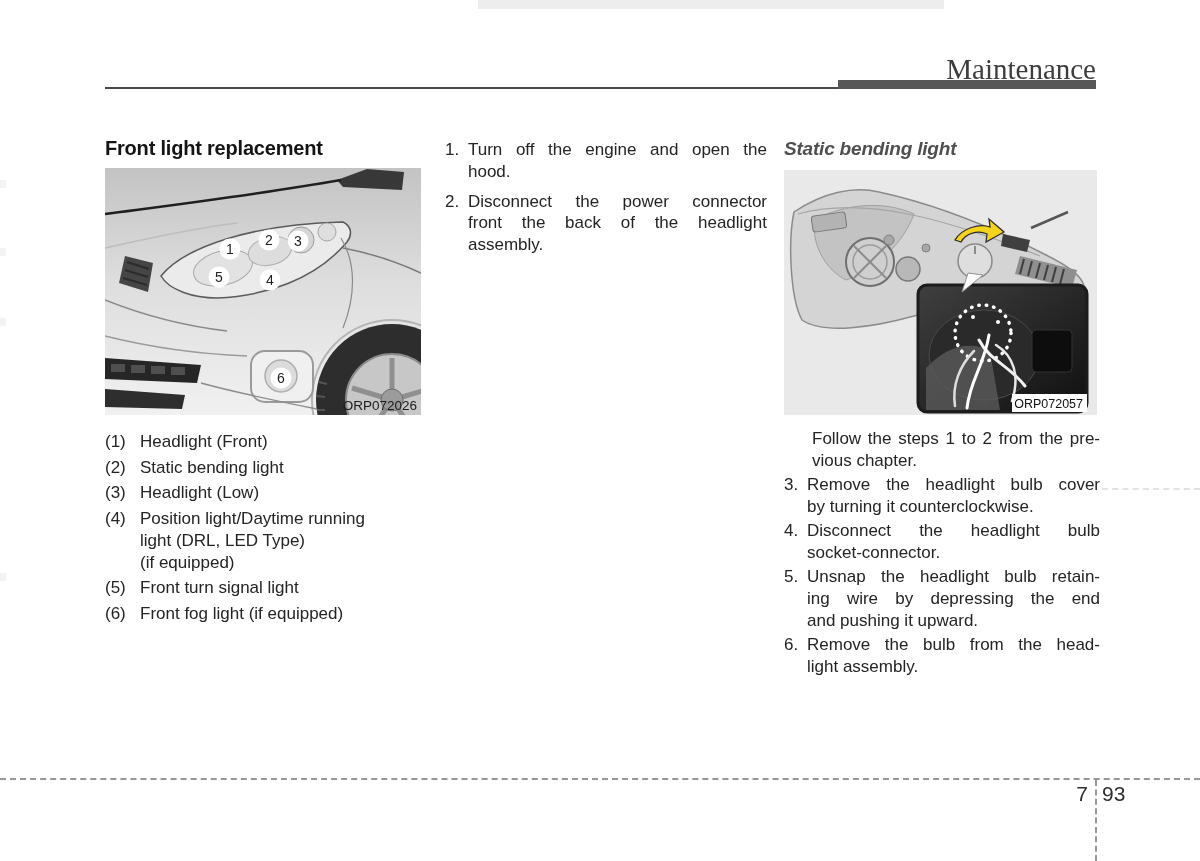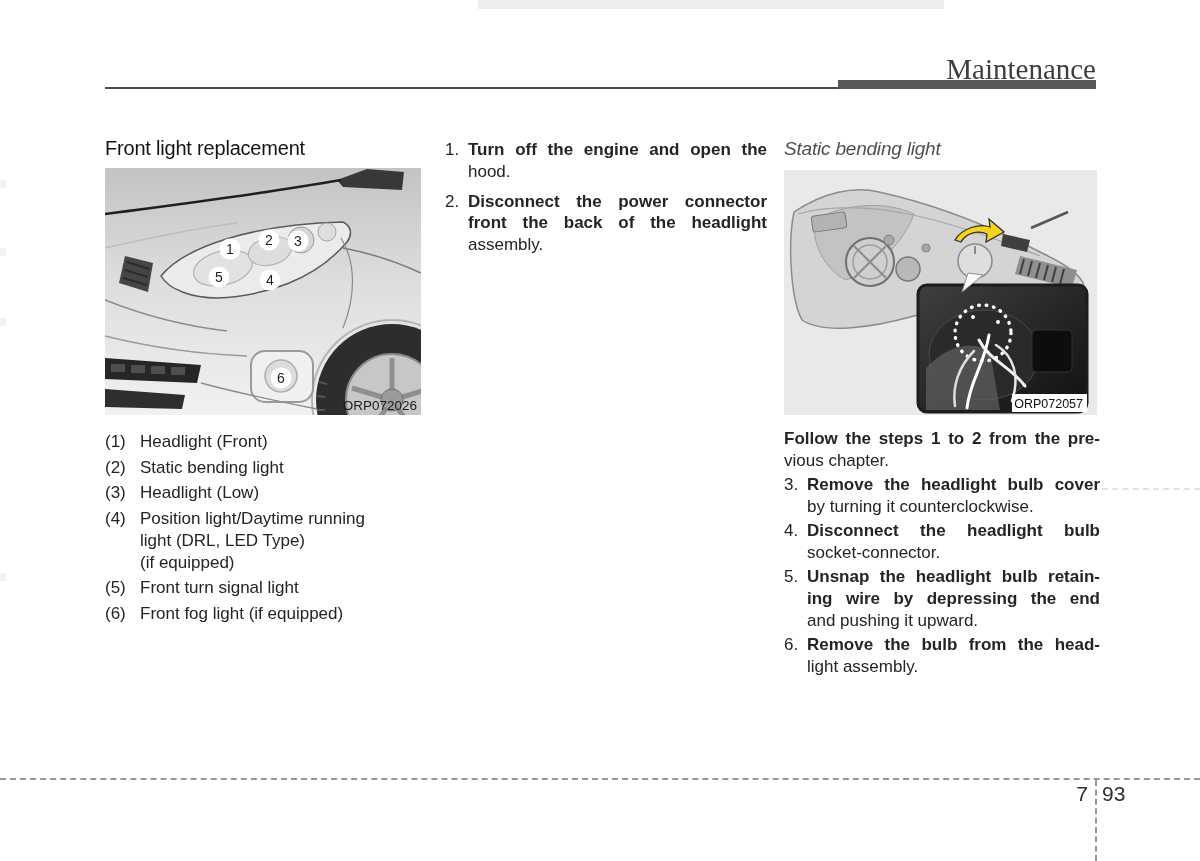--- a/index.html
+++ b/index.html
@@ -8,42 +8,42 @@
     font-family:"Liberation Sans", sans-serif;color:#222;overflow:hidden;
   }
   .abs{position:absolute;}
   
   #top-strip{left:478px;top:0;width:466px;height:9px;background:#ededed;}
   #head-rule{left:105px;top:87px;width:991px;height:2px;background:#4a4a4a;}
   #head-bar{left:838px;top:80px;width:258px;height:9px;background:#585858;}
   #section-title{left:850px;top:53px;width:246px;text-align:right;
     font-family:"Liberation Serif", serif;font-size:29px;color:#3d3d3d;}
   
-  .col-heading{font-size:20px;font-weight:normal;color:#141414;letter-spacing:-0.2px;}
+  .col-heading{font-size:20px;font-weight:bold;color:#141414;letter-spacing:-0.2px;}
   #left-heading{left:105px;top:137px;width:340px;}
   #right-heading{left:784px;top:138px;width:320px;font-size:19px;font-style:italic;color:#4f4f4f;}
   
   #left-figure{left:105px;top:168px;width:316px;height:247px;}
   #right-figure{left:784px;top:170px;width:313px;height:306px;}
   figure{margin:0;}
   
   .bodytext{font-size:17px;color:#242424;}
   .line{line-height:21.8px;white-space:nowrap;}
-  .j{text-align:justify;text-align-last:justify;white-space:normal;font-weight:bold;}
+  .j{text-align:justify;text-align-last:justify;white-space:normal;}
   #legend{left:105px;top:431px;width:318px;}
   .legend-item{display:flex;margin-bottom:3.9px;}
   .lnum{flex:0 0 35px;line-height:21.8px;}
   .ltext{flex:1;}
   #middle-steps{left:445px;top:139px;width:322px;}
   #middle-steps .step{margin-bottom:8px;}
   .step{display:flex;}
   .snum{flex:0 0 23px;line-height:21.8px;}
   .slines{flex:1;min-width:0;}
   #right-text{left:784px;top:428px;width:316px;}
-  #right-text .intro{margin-bottom:2.5px;}
+  #right-text .intro{margin-bottom:2.5px;margin-left:28px;}
   #right-text .step{margin-bottom:2.5px;}
   
   #bottom-dash{left:0;top:778px;width:1200px;height:0;border-top:2px dashed #979797;}
   #vert-dash{left:1095px;top:780px;width:0;height:81px;border-left:2px dashed #979797;}
   #side-dash{left:1102px;top:488px;width:98px;height:0;border-top:2px dashed #e3e3e3;}
   .pagenum{font-size:21px;color:#2e2e2e;}
   #chapter-num{left:1030px;top:782px;width:58px;text-align:right;}
   #page-num{left:1102px;top:782px;width:60px;text-align:left;}
   .edge-mark{background:#f3f3f3;width:6px;height:8px;left:0;}
 </style>

